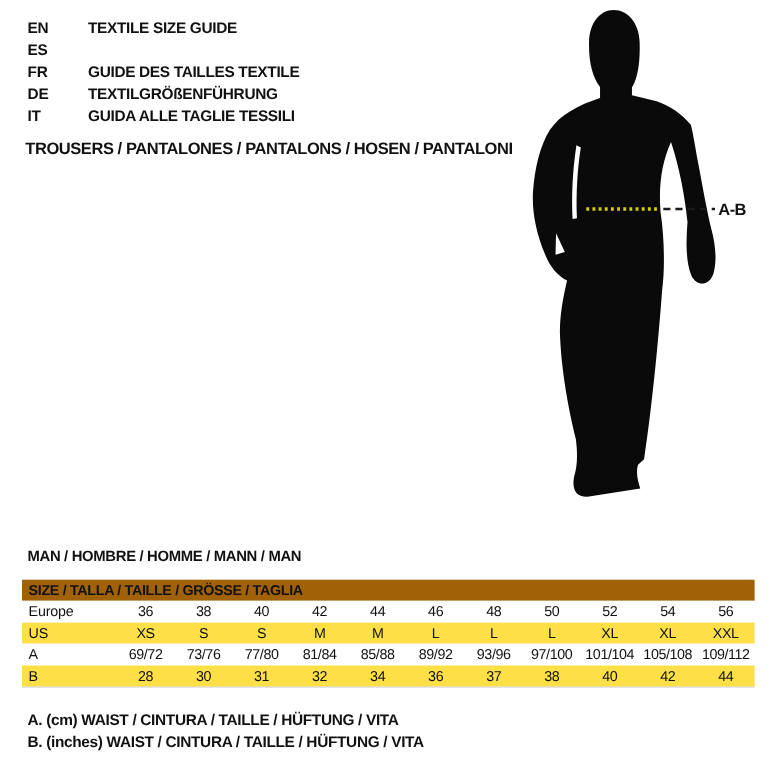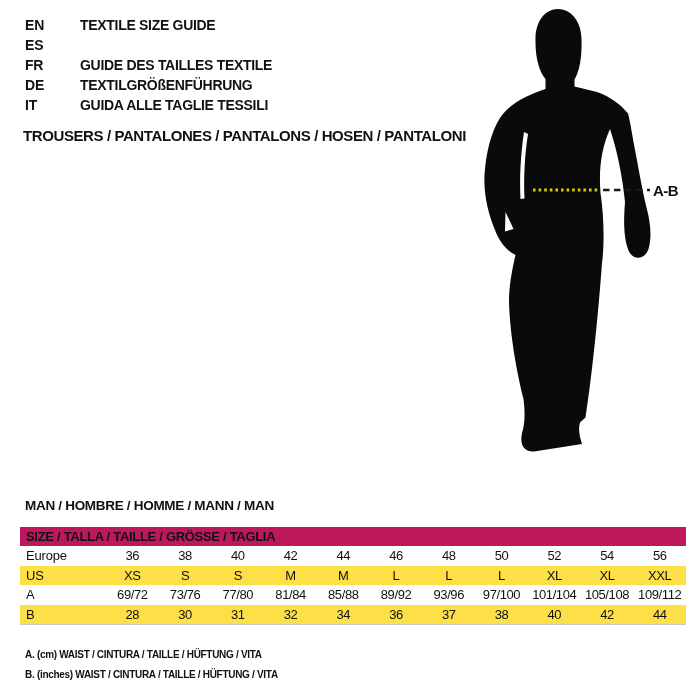--- a/index.html
+++ b/index.html
@@ -37,33 +37,33 @@
     position: absolute; left: 25px; top: 498px;
     font-weight: 700; font-size: 13.5px; letter-spacing: -0.3px; white-space: nowrap;
   }
 
   
   .size-table {
     position: absolute; left: 20px; top: 527px; width: 666px;
     font-size: 13px; border-bottom: 1px solid #c9c9c9;
   }
   .t-header {
-    height: 19px; line-height: 19px; background: #be185d;
+    height: 19px; line-height: 19px; background: #a16207;
     font-weight: 700; font-size: 13px; letter-spacing: -0.3px;
     padding-left: 6px; white-space: nowrap;
   }
   .t-row { display: flex; height: 19.5px; line-height: 19.5px; }
   .t-row.alt { background: #fde047; }
   .t-label { width: 86px; padding-left: 6px; letter-spacing: -0.2px; }
   .t-cell { flex: 1 1 0; text-align: center; letter-spacing: -0.4px; white-space: nowrap; }
 
   
   .footnotes { position: absolute; left: 25px; top: 645px; }
   .footnote {
-    font-weight: 700; font-size: 10px; letter-spacing: -0.3px;
+    font-weight: 700; font-size: 14px; letter-spacing: -0.3px;
     height: 19.5px; line-height: 19.5px; white-space: nowrap;
   }
 </style>
 </head>
 <body>
 
 <div class="lang-block">
   <div class="lang-row">
     <span class="lang-code">EN</span>
     <span class="lang-label">TEXTILE SIZE GUIDE</span>

